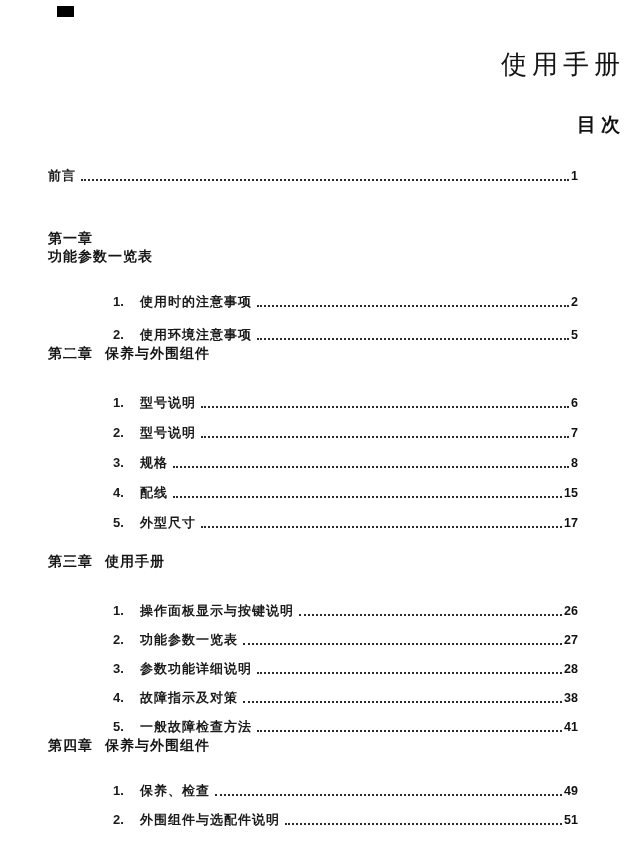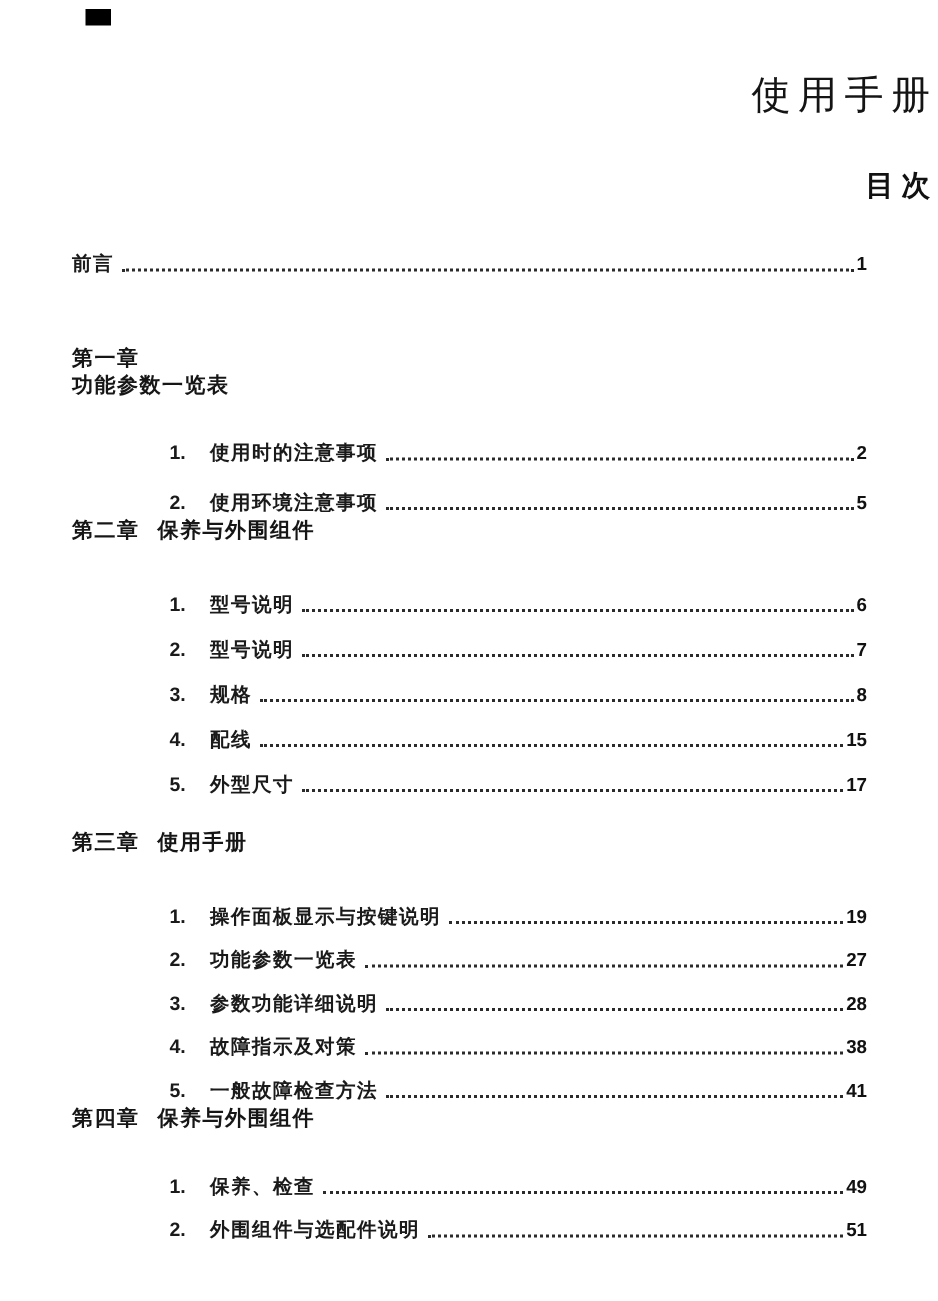--- a/index.html
+++ b/index.html
@@ -154,21 +154,21 @@
     </div>
 
     <div class="chapter mt20">
       <span class="chapter-number">第三章</span>
       <span class="chapter-title">使用手册</span>
     </div>
     <div class="toc-entry item mt32">
       <span class="item-num">1.</span>
       <span class="entry-label">操作面板显示与按键说明</span>
       <span class="leader"></span>
-      <span class="pagenum">19</span>
+      <span class="pagenum">26</span>
     </div>
     <div class="toc-entry item mt11">
       <span class="item-num">2.</span>
       <span class="entry-label">功能参数一览表</span>
       <span class="leader"></span>
       <span class="pagenum">27</span>
     </div>
     <div class="toc-entry item mt11">
       <span class="item-num">3.</span>
       <span class="entry-label">参数功能详细说明</span>

